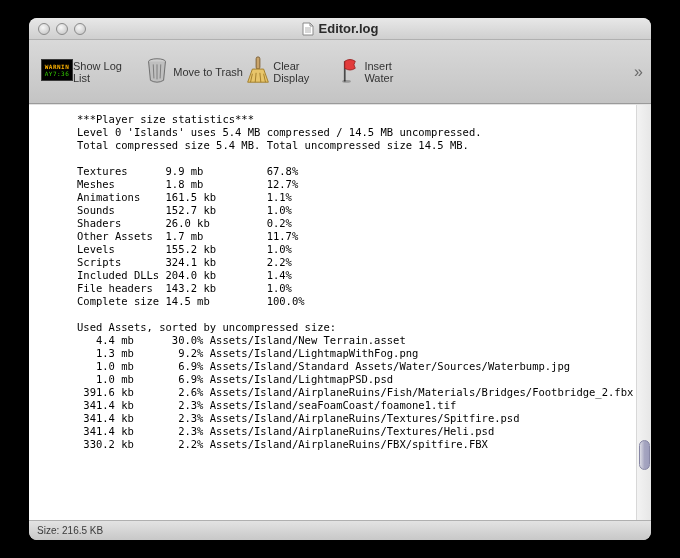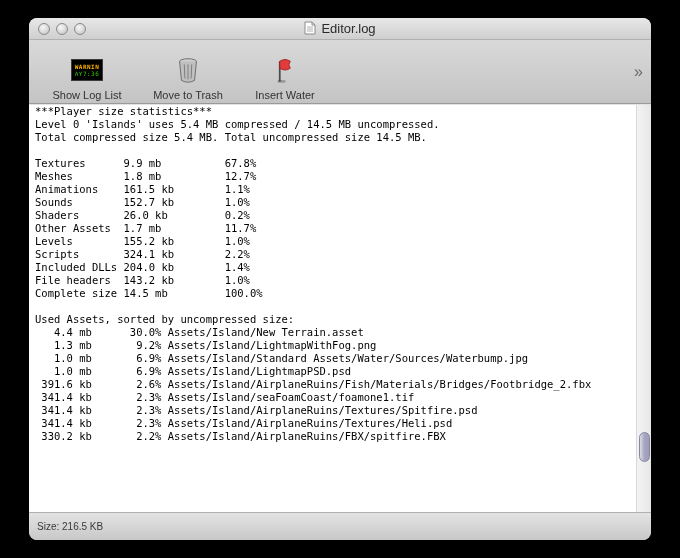--- a/index.html
+++ b/index.html
@@ -45,42 +45,43 @@
       border: 1px solid #8a8a8a;
     }
     .title {
       position: absolute;
       left: 0;
       right: 0;
       text-align: center;
       font-size: 13px;
       color: #2b2b2b;
       display: flex;
-      align-items: flex-start;
+      align-items: flex-end;
       justify-content: center;
       gap: 5px;
       pointer-events: none;
+      font-weight: bold;
     }
     .doc-icon {
       width: 12px;
       height: 14px;
       display: inline-block;
     }
     .toolbar {
       height: 64px;
       background: linear-gradient(#d9d9d9, #c4c4c4);
       border-bottom: 1px solid #9a9a9a;
       display: flex;
       align-items: center;
       padding: 0 12px;
       position: relative;
     }
     .toolbar-item {
       display: flex;
-      flex-direction: column;
+      flex-direction: row;
       align-items: center;
       justify-content: flex-end;
       width: 92px;
       height: 58px;
       font-size: 11px;
       color: #333;
     }
     .toolbar-item.narrow { width: 64px; }
     .toolbar-icon {
       width: 32px;
@@ -104,21 +105,22 @@
       position: relative;
       overflow: hidden;
       border-top: 1px solid #e2e2e2;
     }
     .log-text {
       font-family: Monaco, "Menlo", monospace;
       font-size: 10.5px;
       line-height: 13px;
       color: #000;
       white-space: pre;
-      padding: 0 6px;
+      padding: 8px 6px;
+      margin-left: 42px;
     }
     .scrollbar {
       position: absolute;
       right: 0;
       top: 0;
       bottom: 0;
       width: 15px;
       background: linear-gradient(to right, #f3f3f3, #e7e7e7);
       border-left: 1px solid #d8d8d8;
       display: flex;
@@ -128,21 +130,21 @@
     }
     .scroll-thumb {
       width: 11px;
       height: 30px;
       background: linear-gradient(to right, #dcdce5, #a5a5c0, #9d9dbc);
       border-radius: 6px;
       border: 1px solid #8686a4;
       margin-bottom: 38px;
     }
     .statusbar {
-      height: 28px;
+      height: 20px;
       background: linear-gradient(#e3e3e3, #c8c8c8);
       border-top: 1px solid #b0b0b0;
       display: flex;
       align-items: center;
       padding: 0 8px;
       font-size: 10px;
       color: #3a3a3a;
       border-bottom-left-radius: 8px;
       border-bottom-right-radius: 8px;
     }
@@ -197,20 +199,33 @@
           <ellipse cx="16" cy="7" rx="9" ry="3" fill="#cfcfcf" stroke="#6a6a6a"></ellipse>
           <path d="M7 7 L9 27 q7 4 14 0 L25 7" fill="#bfbfbf" stroke="#6a6a6a"></path>
           <line x1="12" y1="10" x2="12.7" y2="25" stroke="#7a7a7a"></line>
           <line x1="16" y1="10" x2="16" y2="26" stroke="#7a7a7a"></line>
           <line x1="20" y1="10" x2="19.3" y2="25" stroke="#7a7a7a"></line>
         </svg>
       </div>
       <span>Move to Trash</span>
     </div>
 
+    <div class="toolbar-item">
+      <div class="toolbar-icon">
+        <svg viewBox="0 0 32 32" width="30" height="30">
+          <rect x="14" y="2" width="4" height="13" rx="2" fill="#c9a46a" stroke="#7a5c30"></rect>
+          <path d="M10 15 h12 l5 14 h-22 z" fill="#e8c56a" stroke="#a07c2a"></path>
+          <line x1="10" y1="20" x2="8" y2="29" stroke="#a07c2a"></line>
+          <line x1="14" y1="19" x2="13" y2="29" stroke="#a07c2a"></line>
+          <line x1="18" y1="19" x2="19" y2="29" stroke="#a07c2a"></line>
+          <line x1="22" y1="20" x2="24" y2="29" stroke="#a07c2a"></line>
+        </svg>
+      </div>
+      <span>Clear Display</span>
+    </div>
 
     <div class="toolbar-item" style="width:84px;">
       <div class="toolbar-icon">
         <svg viewBox="0 0 32 32" width="28" height="28">
           <line x1="10" y1="6" x2="10" y2="29" stroke="#4a4a4a" stroke-width="2"></line>
           <path d="M10 6 q6 -4 12 0 q-3 4 0 8 q-6 4 -12 0 z" fill="#e23b3b" stroke="#9a1e1e"></path>
           <ellipse cx="12" cy="29" rx="5" ry="1.5" fill="rgba(0,0,0,0.25)"></ellipse>
         </svg>
       </div>
       <span>Insert Water</span>

